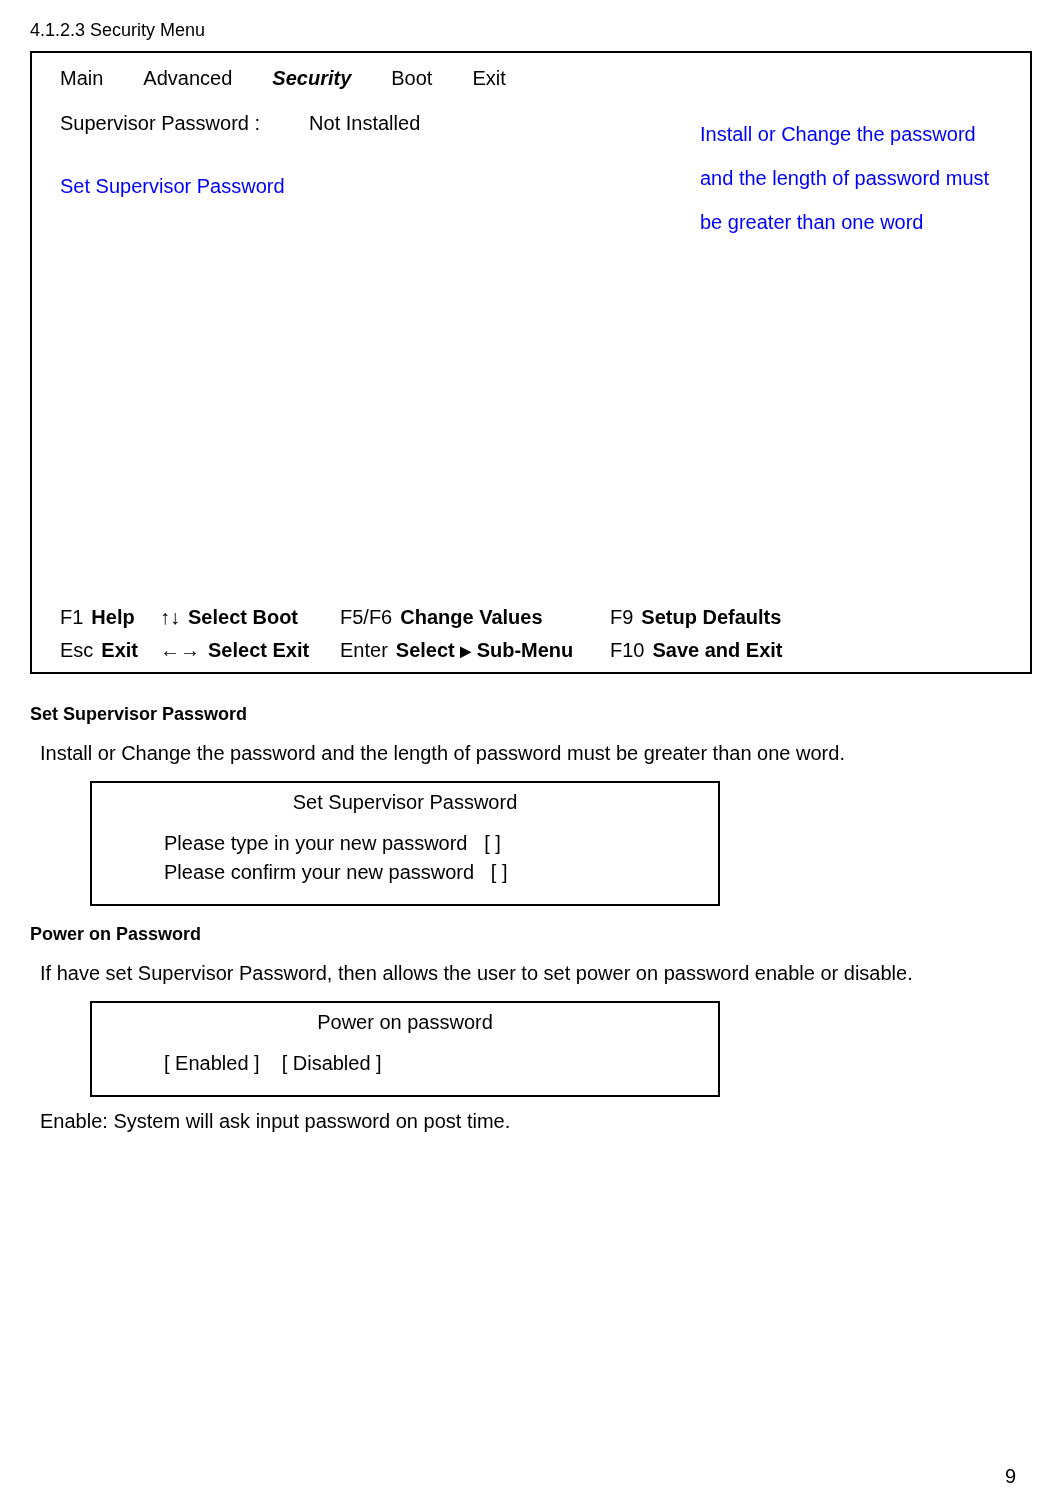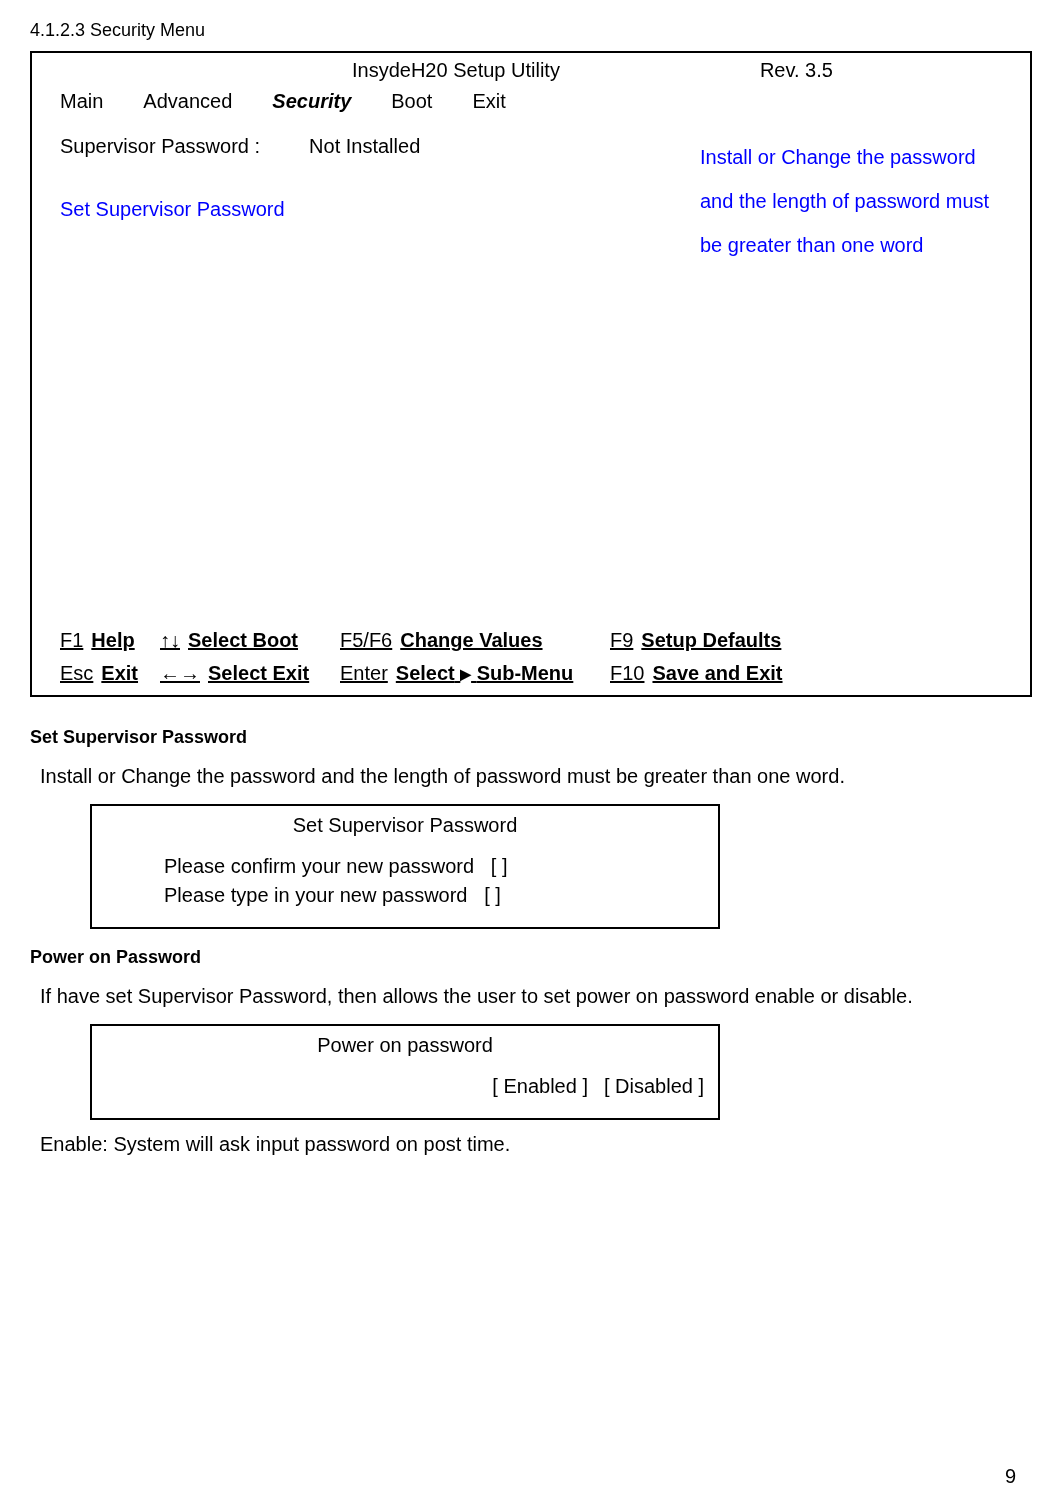--- a/index.html
+++ b/index.html
@@ -70,21 +70,21 @@
     }
     .bios-footer {
       padding: 10px 20px 10px 28px;
       font-size: 20px;
     }
     .footer-row {
       display: flex;
       margin-bottom: 10px;
     }
     .footer-row:last-child { margin-bottom: 0; }
-    .fk { display: flex; align-items: baseline; text-decoration: underline; }
+    .fk { display: flex; align-items: baseline; }
     .fk .key { margin-right: 8px; }
     .fk .lbl { font-weight: bold; }
     .col1 { width: 100px; }
     .col2 { width: 180px; }
     .col3 { width: 270px; }
     .col4 { width: 230px; }
     .tri {
       display: inline-block;
       font-size: 14px;
       vertical-align: middle;
@@ -110,46 +110,42 @@
     .dialog-title {
       text-align: center;
       margin-bottom: 18px;
     }
     .dialog-row {
       margin: 6px 0;
       padding-left: 58px;
     }
     .dialog-row.centered {
       display: flex;
-      justify-content: flex-end;
-      gap: 16px;
+      justify-content: flex-start;
+      gap: 22px;
       margin-top: 10px;
     }
     .bracket-box {
       display: inline-block;
       min-width: 44px;
     }
     .page-num {
       position: absolute;
       bottom: 18px;
       right: 46px;
       font-size: 20px;
     }
   </style>
 </head>
 <body>
 
 <div class="section-num">4.1.2.3 Security Menu</div>
 
 <div class="bios-frame">
   <div class="bios-header">
-    <div class="title-row">
-      <div class="title">InsydeH20 Setup Utility</div>
-      <div class="rev">Rev. 3.5</div>
-    </div>
     <div class="tabs">
       <div class="tab">Main</div>
       <div class="tab">Advanced</div>
       <div class="tab active">Security</div>
       <div class="tab">Boot</div>
       <div class="tab">Exit</div>
     </div>
   </div>
   <div class="bios-body">
     <div class="bios-left">
@@ -200,26 +196,26 @@
     </div>
   </div>
 </div>
 
 <div class="subheading">Set Supervisor Password</div>
 <div class="body-text">Install or Change the password and the length of password must be greater than one word.</div>
 
 <div class="dialog-box">
   <div class="dialog-title">Set Supervisor Password</div>
   <div class="dialog-row">
-    <span>Please confirm your new password</span>
+    <span>Please type in your new password</span>
     <span>&nbsp;</span>
     <span class="bracket-box">[     ]</span>
   </div>
   <div class="dialog-row">
-    <span>Please type in your new password</span>
+    <span>Please confirm your new password</span>
     <span>&nbsp;</span>
     <span class="bracket-box">[     ]</span>
   </div>
 </div>
 
 <div class="subheading">Power on Password</div>
 <div class="body-text">If have set Supervisor Password, then allows the user to set power on password enable or disable.</div>
 
 <div class="dialog-box">
   <div class="dialog-title">Power on password</div>

